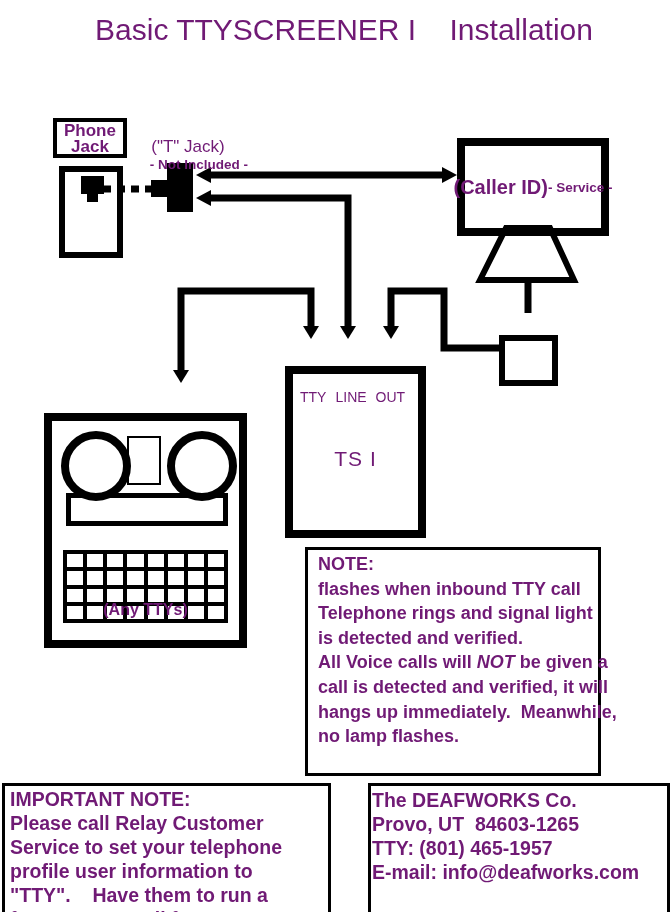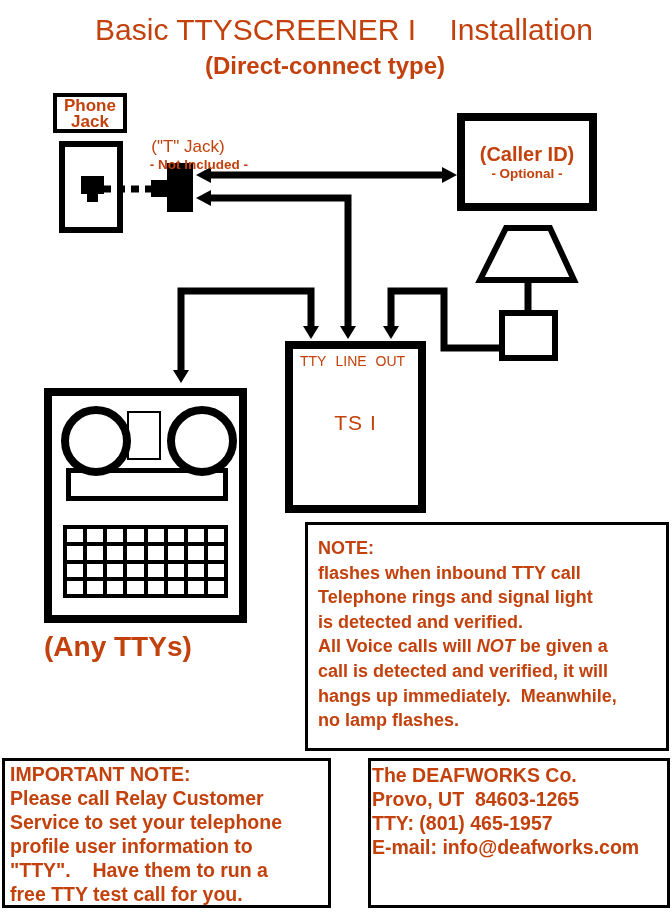--- a/index.html
+++ b/index.html
@@ -1,59 +1,59 @@
 <!DOCTYPE html>
 <html><head>
 <meta charset="utf-8">
 <style>
   html,body{margin:0;padding:0;background:#fff;}
-  .page{position:relative;width:672px;height:912px;background:#fff;color:#c2410c;
+  .page{position:relative;width:672px;height:912px;background:#fff;color:#701a75;
         font-family:"Liberation Sans",sans-serif;overflow:hidden;}
   .abs{position:absolute;}
   .pre{white-space:pre;}
 
   .title{left:8px;top:13px;width:672px;text-align:center;font-size:30px;font-weight:normal;}
   .subtitle{left:0;top:52px;width:650px;text-align:center;font-size:24px;font-weight:bold;}
 
   svg.wires{left:0;top:0;}
 
-  .bordered{box-sizing:border-box;background:transparent;}
+  .bordered{box-sizing:border-box;background:transparent;margin-top:25px;}
 
   .phone-jack-box{left:53px;top:93px;width:74px;height:40px;border:4px solid #000;
                   text-align:center;font-weight:bold;font-size:17px;line-height:16px;padding-top:1px;}
   .wall-plate{left:59px;top:141px;width:64px;height:92px;border:6px solid #000;}
 
   .tjack-label{left:128px;top:137px;width:120px;text-align:center;font-size:17px;}
   .tjack-note{left:128px;top:157px;width:120px;text-align:right;font-size:13.5px;font-weight:bold;}
 
-  .caller-id{left:457px;top:113px;width:140px;height:98px;border:8px solid #000;
-             display:flex;flex-direction:column;align-items:center;justify-content:center;}
+  .caller-id{left:457px;top:113px;width:152px;height:98px;border:8px solid #000;
+             display:flex;flex-direction:row;align-items:center;justify-content:center;}
   .caller-id .cid-label{font-size:20px;font-weight:bold;}
   .caller-id .cid-note{font-size:13.5px;font-weight:bold;}
 
   .lamp-base{left:499px;top:310px;width:59px;height:51px;border:6px solid #000;}
 
   .tsi{left:285px;top:341px;width:141px;height:172px;border:8px solid #000;}
-  .tsi .ports{display:flex;gap:9px;padding:4px 0 0 7px;font-size:14px;}
+  .tsi .ports{display:flex;gap:9px;padding:15px 0 0 7px;font-size:14px;}
   .tsi .tsi-label{margin-top:42px;text-align:center;font-size:21px;font-weight:normal;letter-spacing:1px;}
 
   .tty{left:44px;top:388px;width:203px;height:235px;border:8px solid #000;}
   .cup{position:absolute;width:54px;height:54px;border:8px solid #000;border-radius:50%;box-sizing:content-box;}
   .cup.l{left:9px;top:10px;} .cup.r{left:115px;top:10px;}
   .paper{position:absolute;left:75px;top:15px;width:34px;height:49px;border:2px solid #000;box-sizing:border-box;}
   .display{position:absolute;left:14px;top:72px;width:162px;height:33px;border:5px solid #000;box-sizing:border-box;}
   .keyboard{position:absolute;left:11px;top:129px;width:165px;height:73px;background:#000;
             display:grid;grid-template-columns:repeat(8,1fr);grid-template-rows:repeat(4,1fr);
             gap:4px;padding:4px;box-sizing:border-box;}
   .key{background:#fff;}
 
-  .any-ttys{left:44px;top:631px;width:203px;text-align:left;font-size:28px;font-weight:bold;}
+  .any-ttys{left:44px;top:601px;width:203px;text-align:center;font-size:16px;font-weight:bold;}
 
-  .note-box{left:305px;top:522px;width:364px;height:229px;border:3px solid #000;
-            padding:11px 0 0 10px;font-size:18px;font-weight:bold;line-height:24.6px;}
+  .note-box{left:305px;top:522px;width:296px;height:229px;border:3px solid #000;
+            padding:2px 0 0 10px;font-size:18px;font-weight:bold;line-height:24.6px;}
   .note-box .em{font-style:italic;}
 
   .important-box{left:2px;top:758px;width:329px;height:150px;border:3px solid #000;
                  padding:1px 0 13px 5px;font-size:19.5px;font-weight:bold;line-height:24px;}
 
   .contact-box{left:368px;top:758px;width:302px;height:150px;border:3px solid #000;
                padding:2px 0 0 1px;font-size:19.5px;font-weight:bold;line-height:24px;}
   .contact-box .indent{padding-left:38px;}
 </style>
 </head>
@@ -92,34 +92,33 @@
       <polyline points="391,328 391,291 444,291 444,348 499,348" fill="none" stroke="#000" stroke-width="7"></polyline>
       <polygon points="391,339 383,326 399,326" fill="#000"></polygon>
     </g>
     <g>
       <polygon points="480,280 506,228 550,228 574,280" fill="#fff" stroke="#000" stroke-width="6"></polygon>
       <line x1="528" y1="283" x2="528" y2="313" stroke="#000" stroke-width="7"></line>
     </g>
   </svg>
 
   <div class="abs title pre">Basic TTYSCREENER I    Installation</div>
-  <div class="abs subtitle pre">(Direct-connect type)</div>
 
   <div class="abs phone-jack-box bordered">
     <div>Phone</div>
     <div>Jack</div>
   </div>
   <div class="abs wall-plate bordered"></div>
 
   <div class="abs tjack-label pre">("T" Jack)</div>
   <div class="abs tjack-note pre">- Not Included -</div>
 
   <div class="abs caller-id bordered">
     <div class="cid-label pre">(Caller ID)</div>
-    <div class="cid-note pre">- Optional -</div>
+    <div class="cid-note pre">- Service -</div>
   </div>
 
   <div class="abs lamp-base bordered"></div>
 
   <div class="abs tsi bordered">
     <div class="ports">
       <span class="pre">TTY</span>
       <span class="pre">LINE</span>
       <span class="pre">OUT</span>
     </div>

